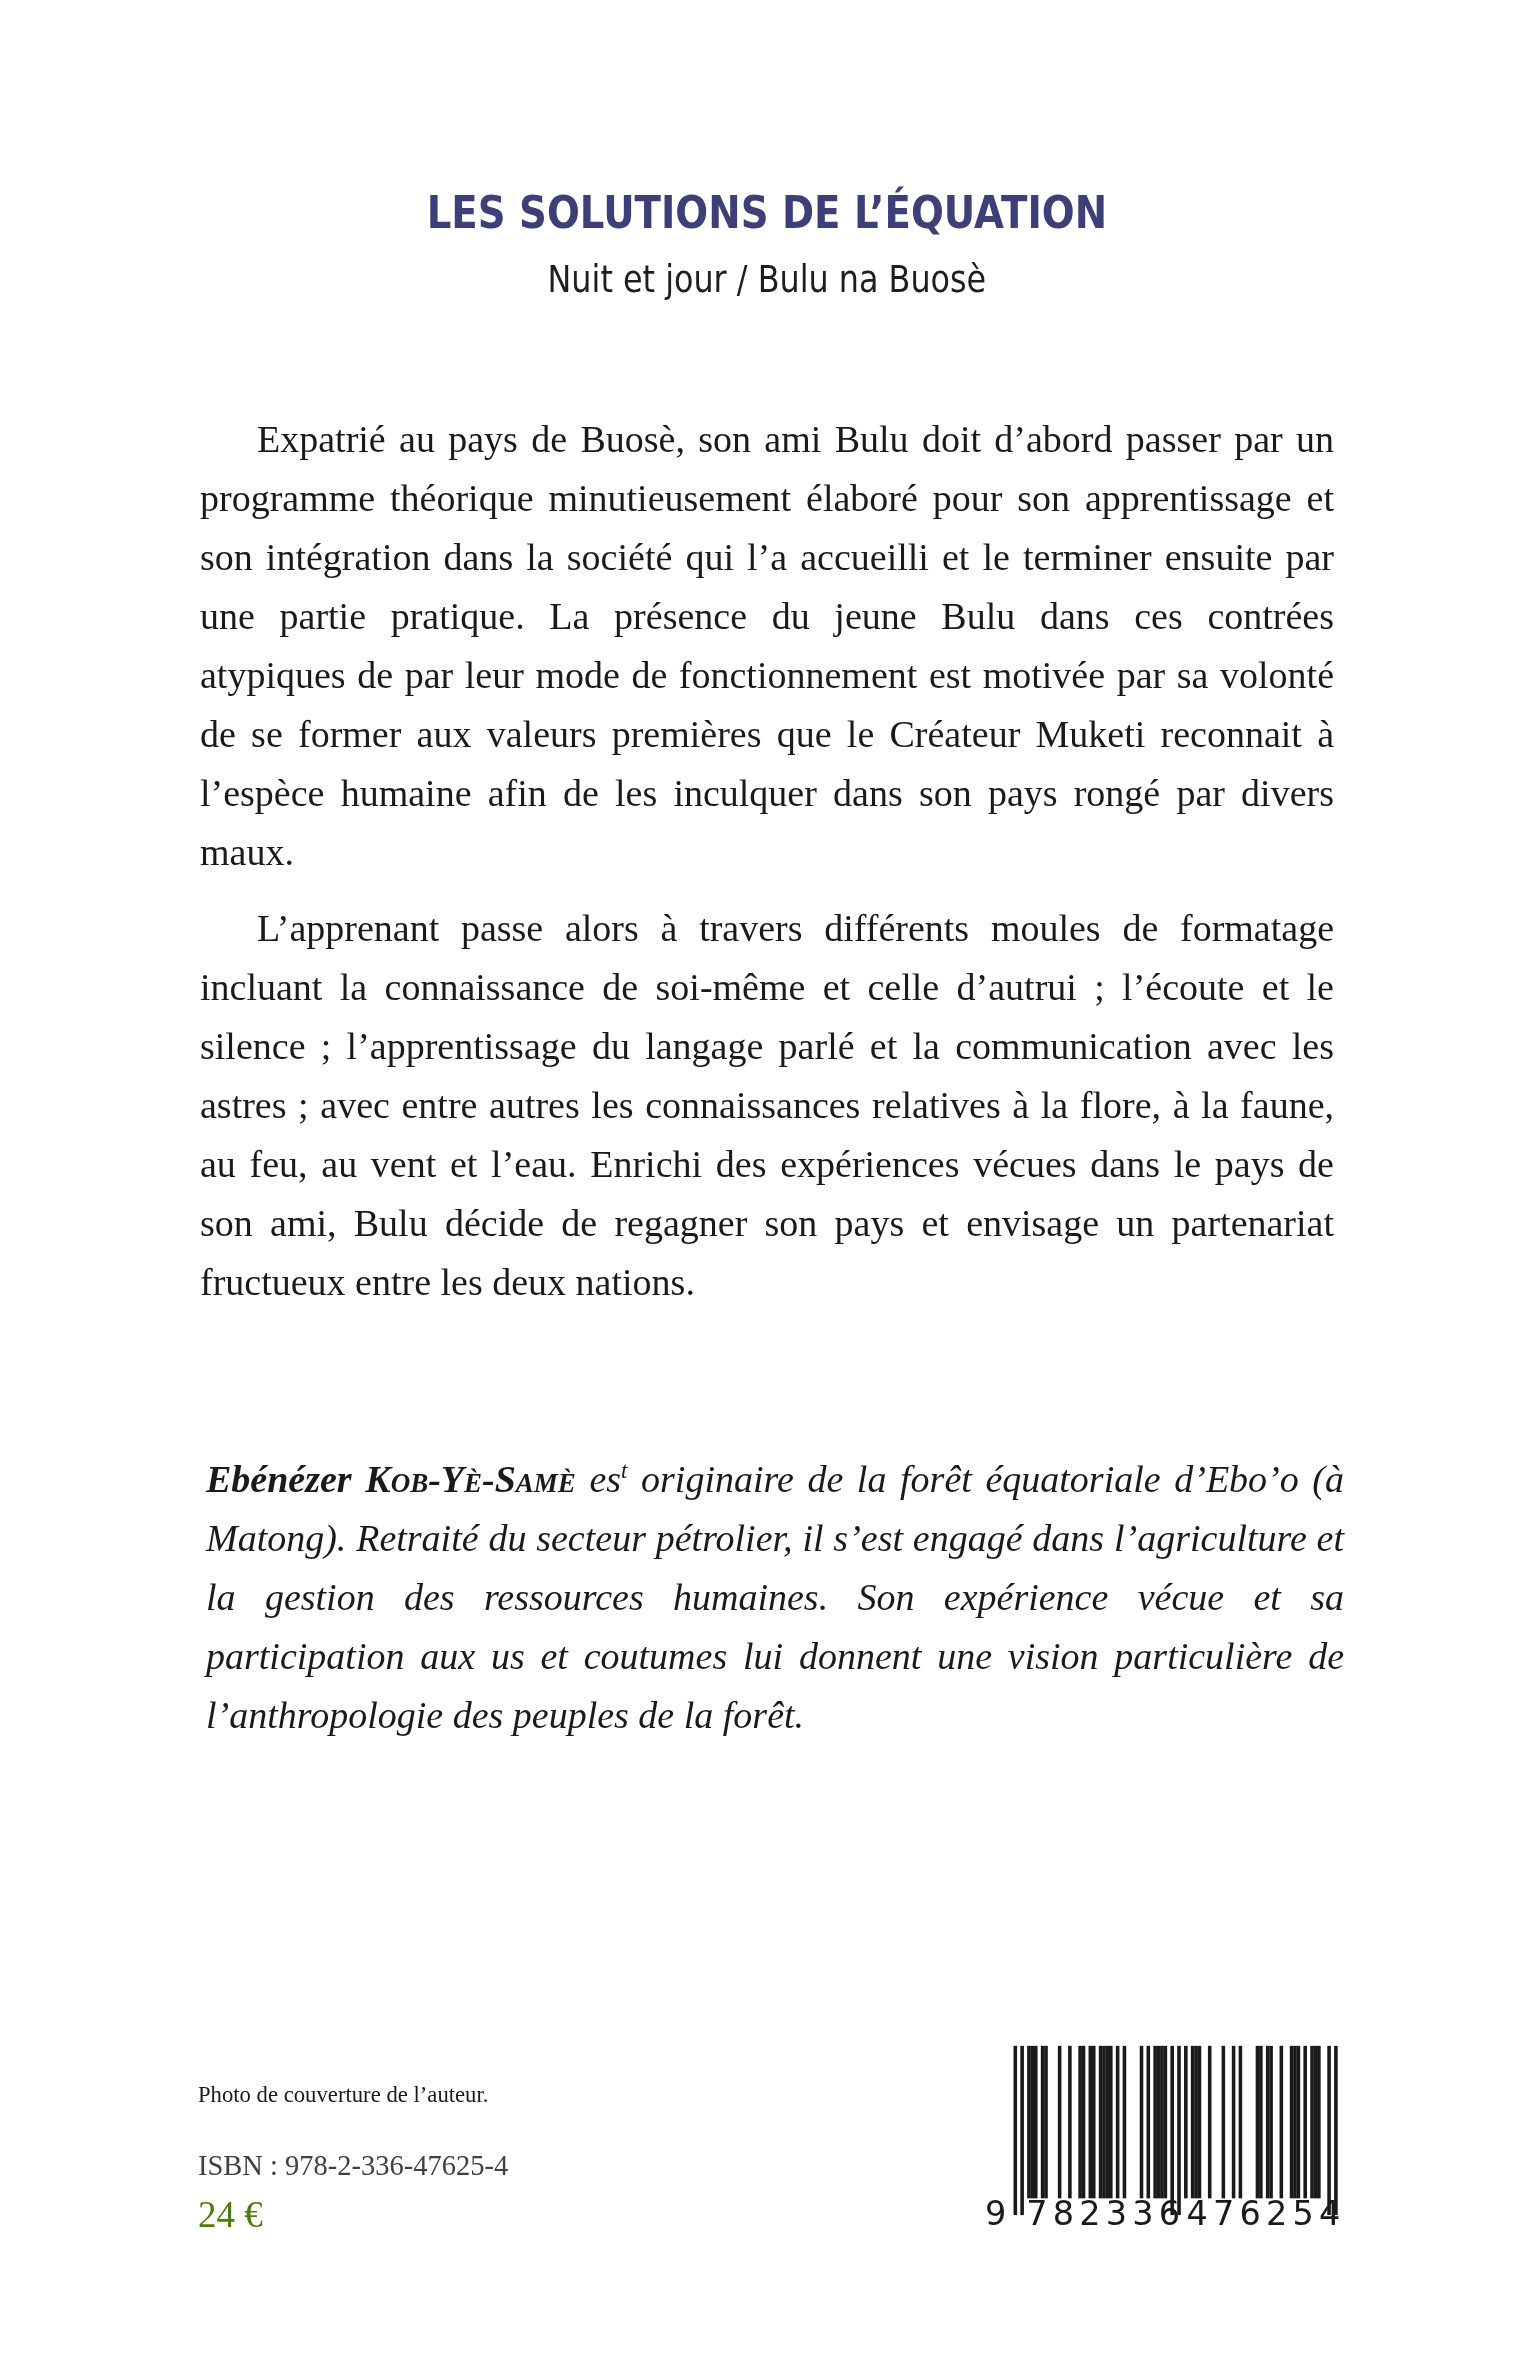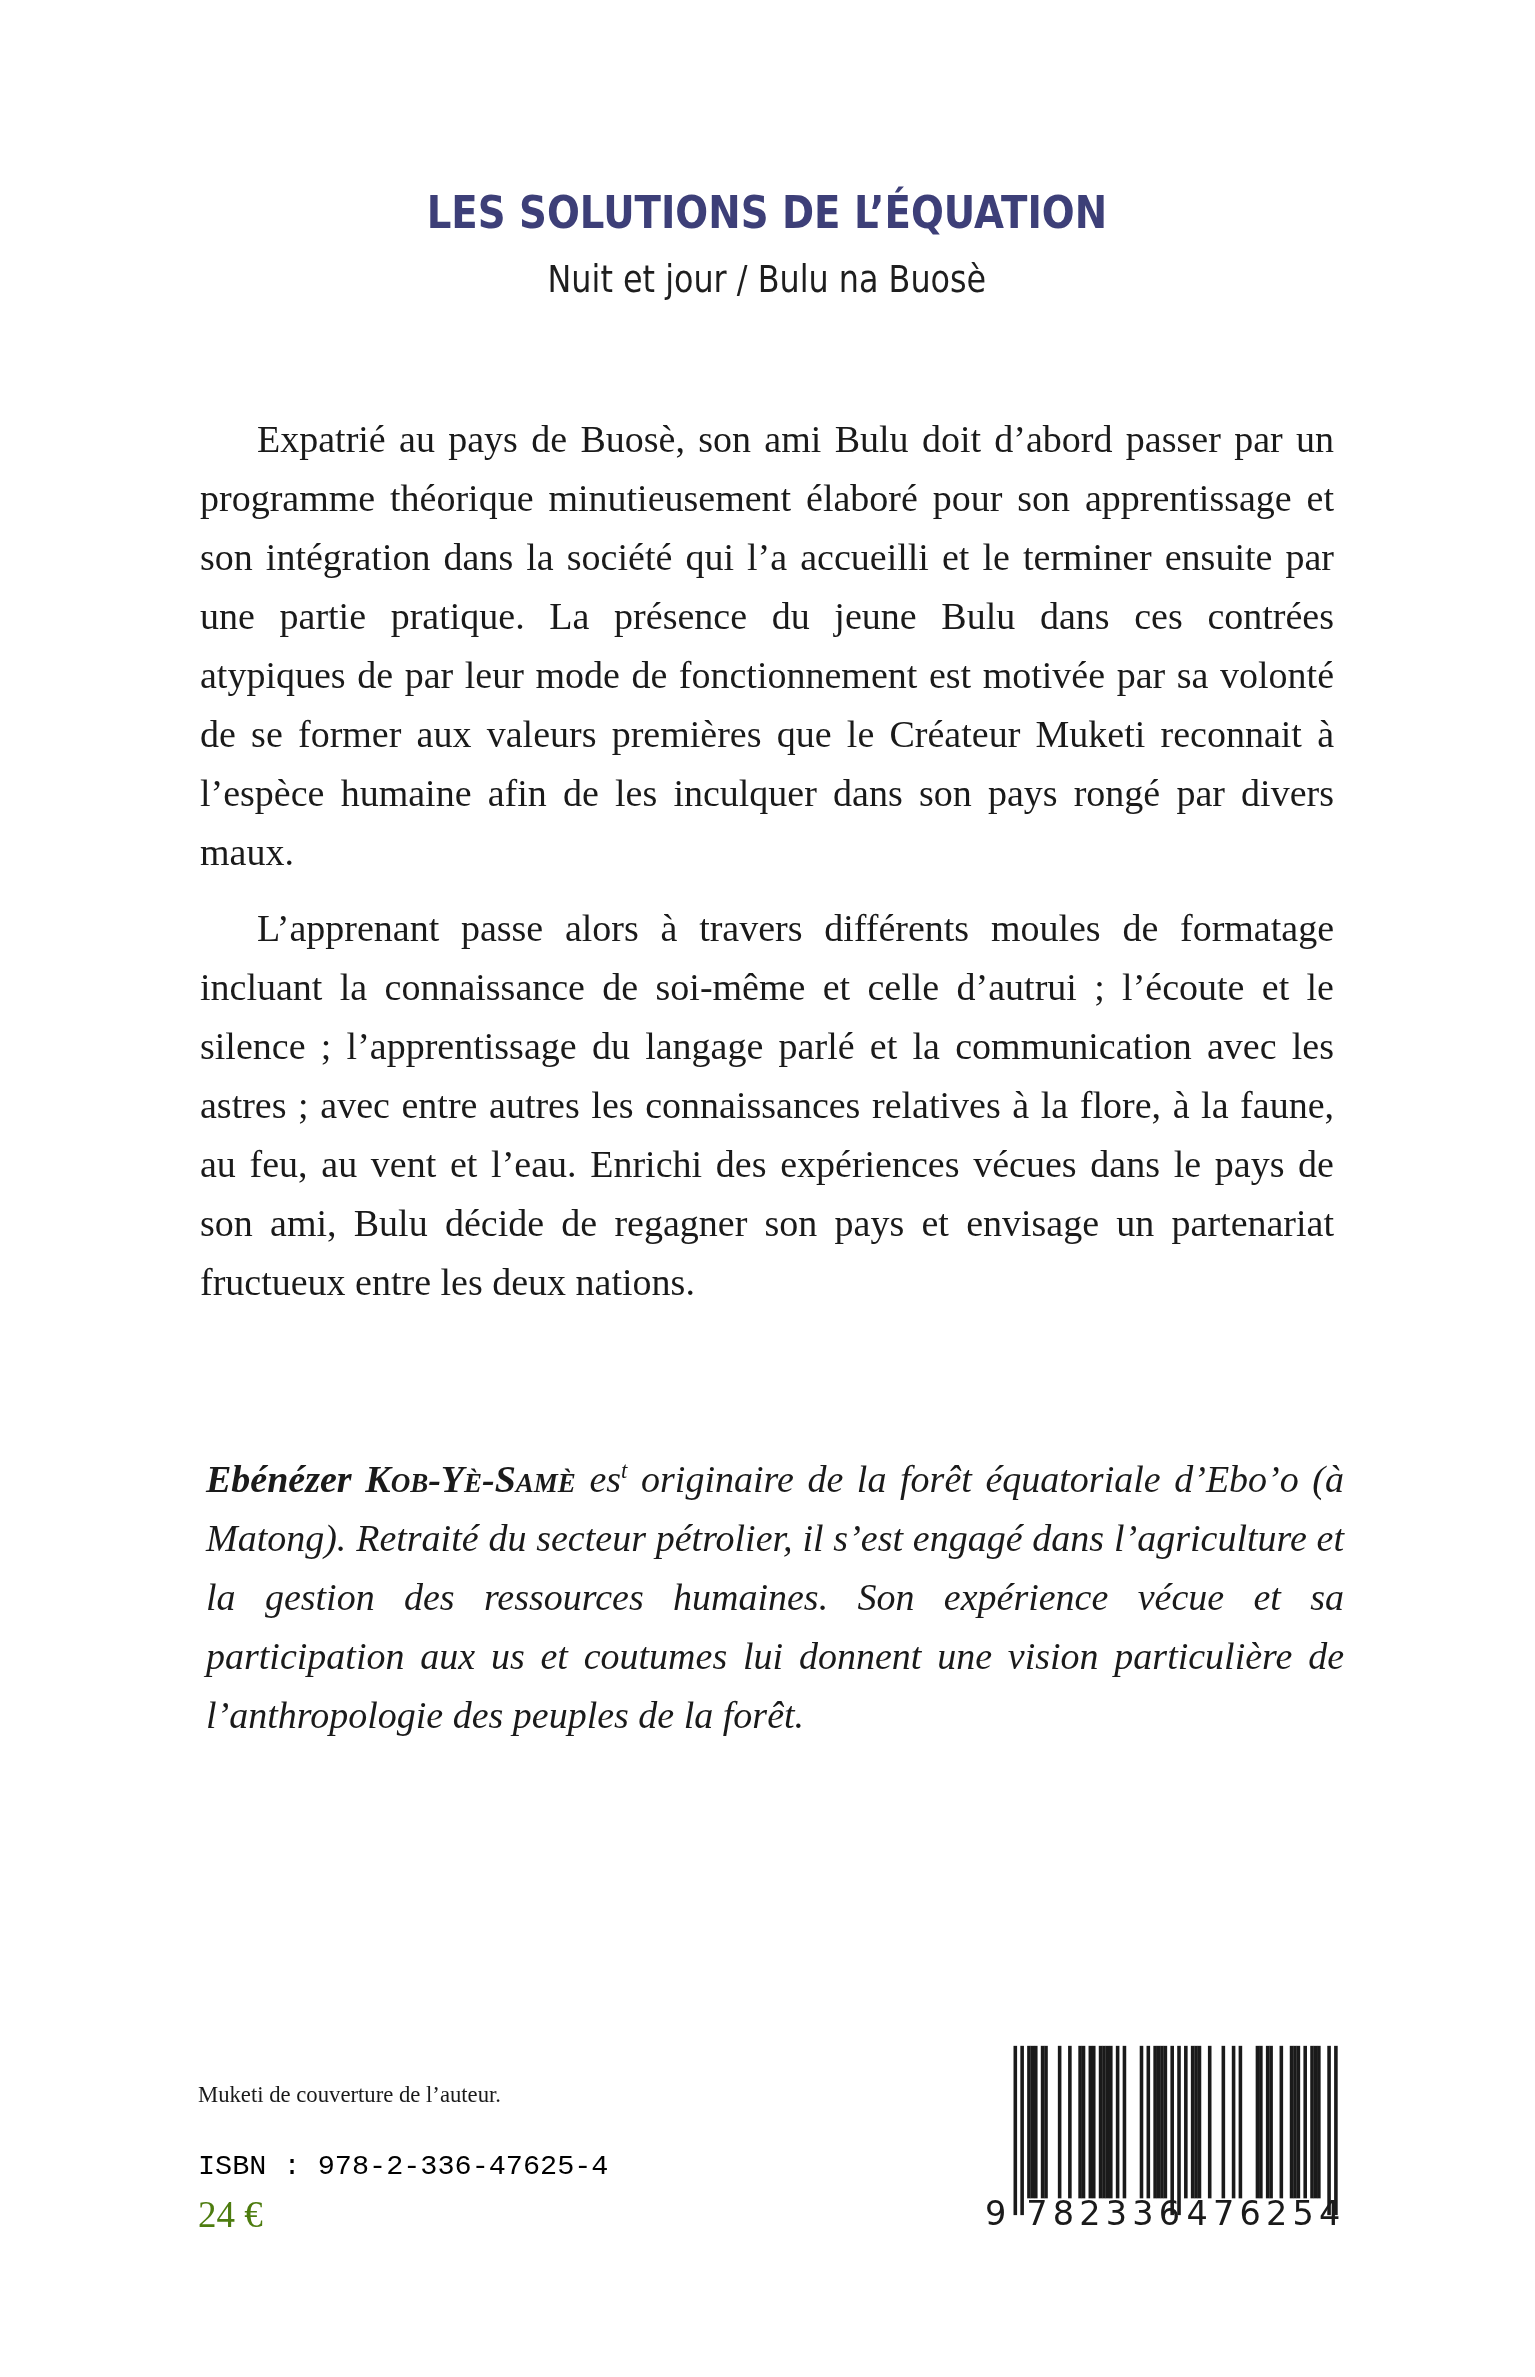--- a/index.html
+++ b/index.html
@@ -43,21 +43,21 @@
   .bio .author-last { font-weight: bold; font-variant: small-caps; }
   .bio sup { font-size: 60%; }
 
   .credit {
     position: absolute; left: 198px; top: 2082px;
     font-family: "Liberation Serif", serif; font-size: 22.7px; color: #1a1a1a;
     white-space: nowrap;
   }
   .isbn {
     position: absolute; left: 198px; top: 2150px;
-    font-family: Liberation Mono, monospace; font-size: 28.5px; color: #000000;
+    font-family: Liberation Serif, serif; font-size: 28.5px; color: #404040;
     white-space: nowrap;
   }
   .price {
     position: absolute; left: 198px; top: 2193px;
     font-family: "Liberation Serif", serif; font-size: 37px; color: #4d7c0f;
     white-space: nowrap;
   }
 
   .barcode {
     position: absolute; left: 980px; top: 2039px; width: 362px; height: 193px;
@@ -73,21 +73,21 @@
   <div class="title" style="color: rgb(61, 63, 120);">LES SOLUTIONS DE L’ÉQUATION</div>
   <div class="subtitle">Nuit et jour / Bulu na Buosè</div>
 
   <div class="body summary">
     <p>Expatrié au pays de Buosè, son ami Bulu doit d’abord passer par un programme théorique minutieusement élaboré pour son apprentissage et son intégration dans la société qui l’a accueilli et le terminer ensuite par une partie pratique. La présence du jeune Bulu dans ces contrées atypiques de par leur mode de fonctionnement est motivée par sa volonté de se former aux valeurs premières que le Créateur Muketi reconnait à l’espèce humaine afin de les inculquer dans son pays rongé par divers maux.</p>
     <p>L’apprenant passe alors à travers différents moules de formatage incluant la connaissance de soi-même et celle d’autrui ; l’écoute et le silence ; l’apprentissage du langage parlé et la communication avec les astres ; avec entre autres les connaissances relatives à la flore, à la faune, au feu, au vent et l’eau. Enrichi des expériences vécues dans le pays de son ami, Bulu décide de regagner son pays et envisage un partenariat fructueux entre les deux nations.</p>
   </div>
 
   <p class="bio"><span class="author-first">Ebénézer</span> <span class="author-last">Kob-Yè-Samè</span><span> es</span><sup>t</sup><span> originaire de la forêt équatoriale d’Ebo’o (à Matong). Retraité du secteur pétrolier, il s’est engagé dans l’agriculture et la gestion des ressources humaines. Son expérience vécue et sa participation aux us et coutumes lui donnent une vision particulière de l’anthropologie des peuples de la forêt.</span></p>
 
-  <div class="credit">Muketi de couverture de l’auteur.</div>
+  <div class="credit">Photo de couverture de l’auteur.</div>
   <div class="isbn">ISBN : 978-2-336-47625-4</div>
   <div class="price">24 €</div>
 
   <div class="barcode">
     <svg id="barcode-svg" width="362" height="193" viewBox="0 0 432 230">
         <rect x="40.00" y="8" width="4.27" height="202" fill="#1a1a1a"></rect>
         <rect x="48.14" y="8" width="4.27" height="202" fill="#1a1a1a"></rect>
         <rect x="56.28" y="8" width="4.27" height="182" fill="#1a1a1a"></rect>
         <rect x="60.35" y="8" width="4.27" height="182" fill="#1a1a1a"></rect>
         <rect x="64.42" y="8" width="4.27" height="182" fill="#1a1a1a"></rect>

